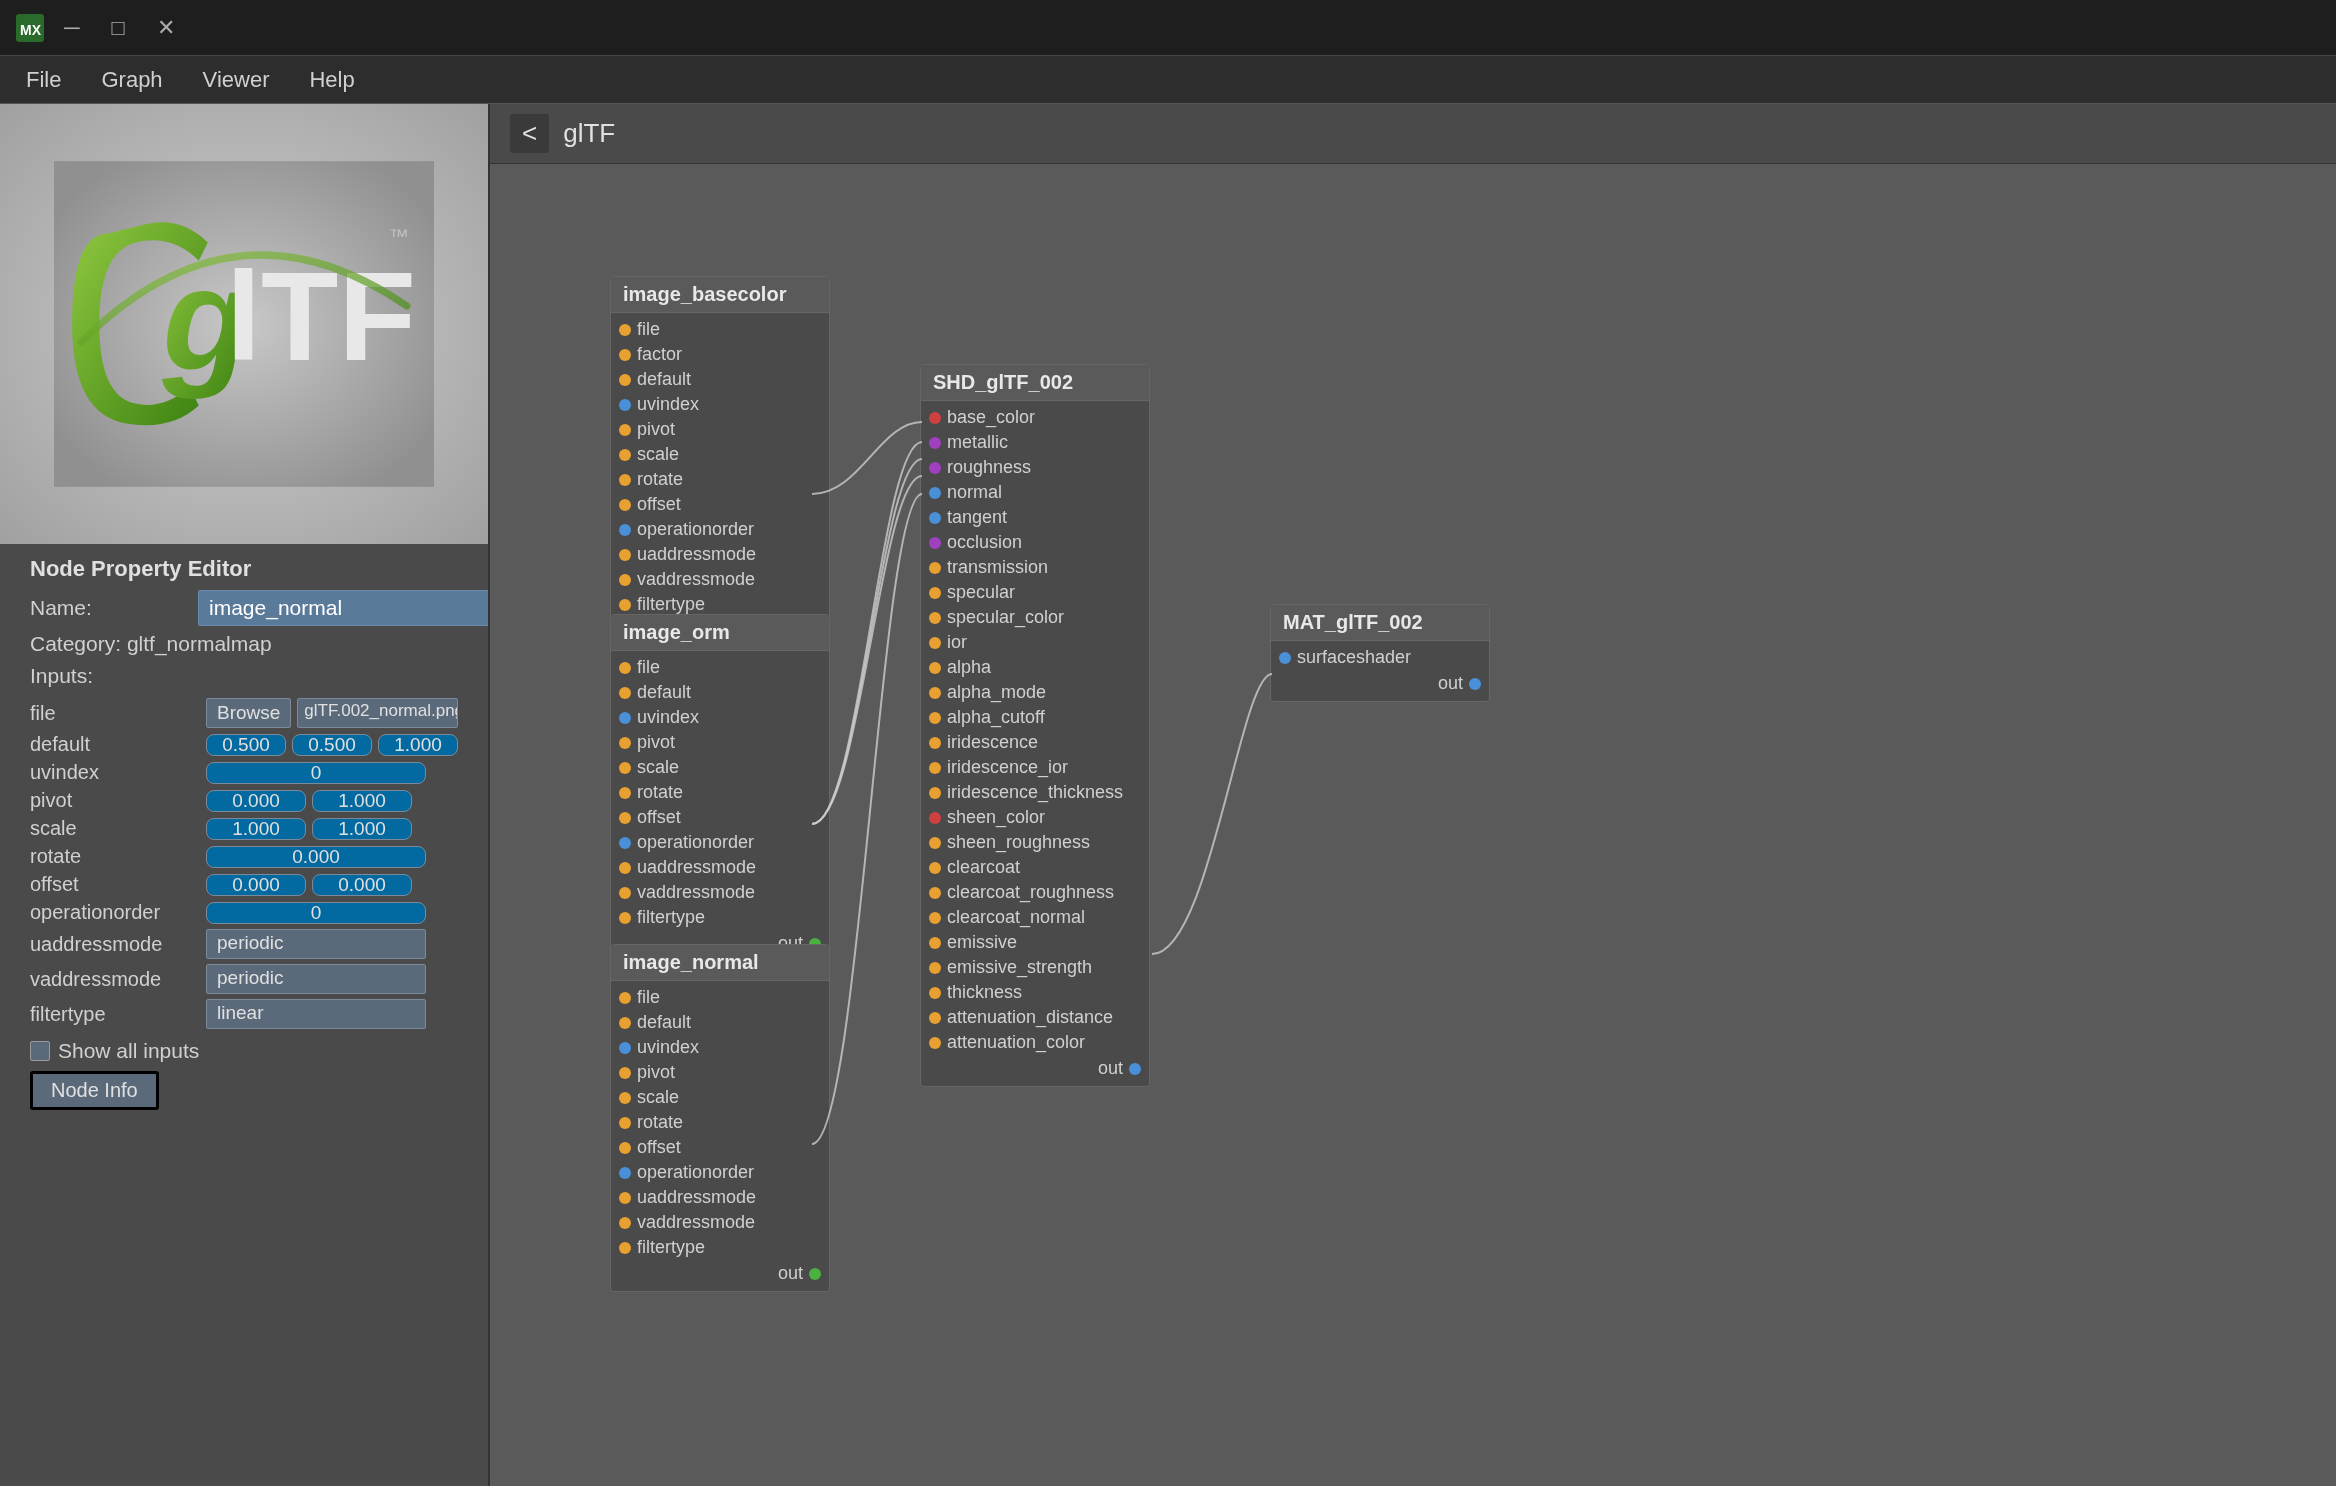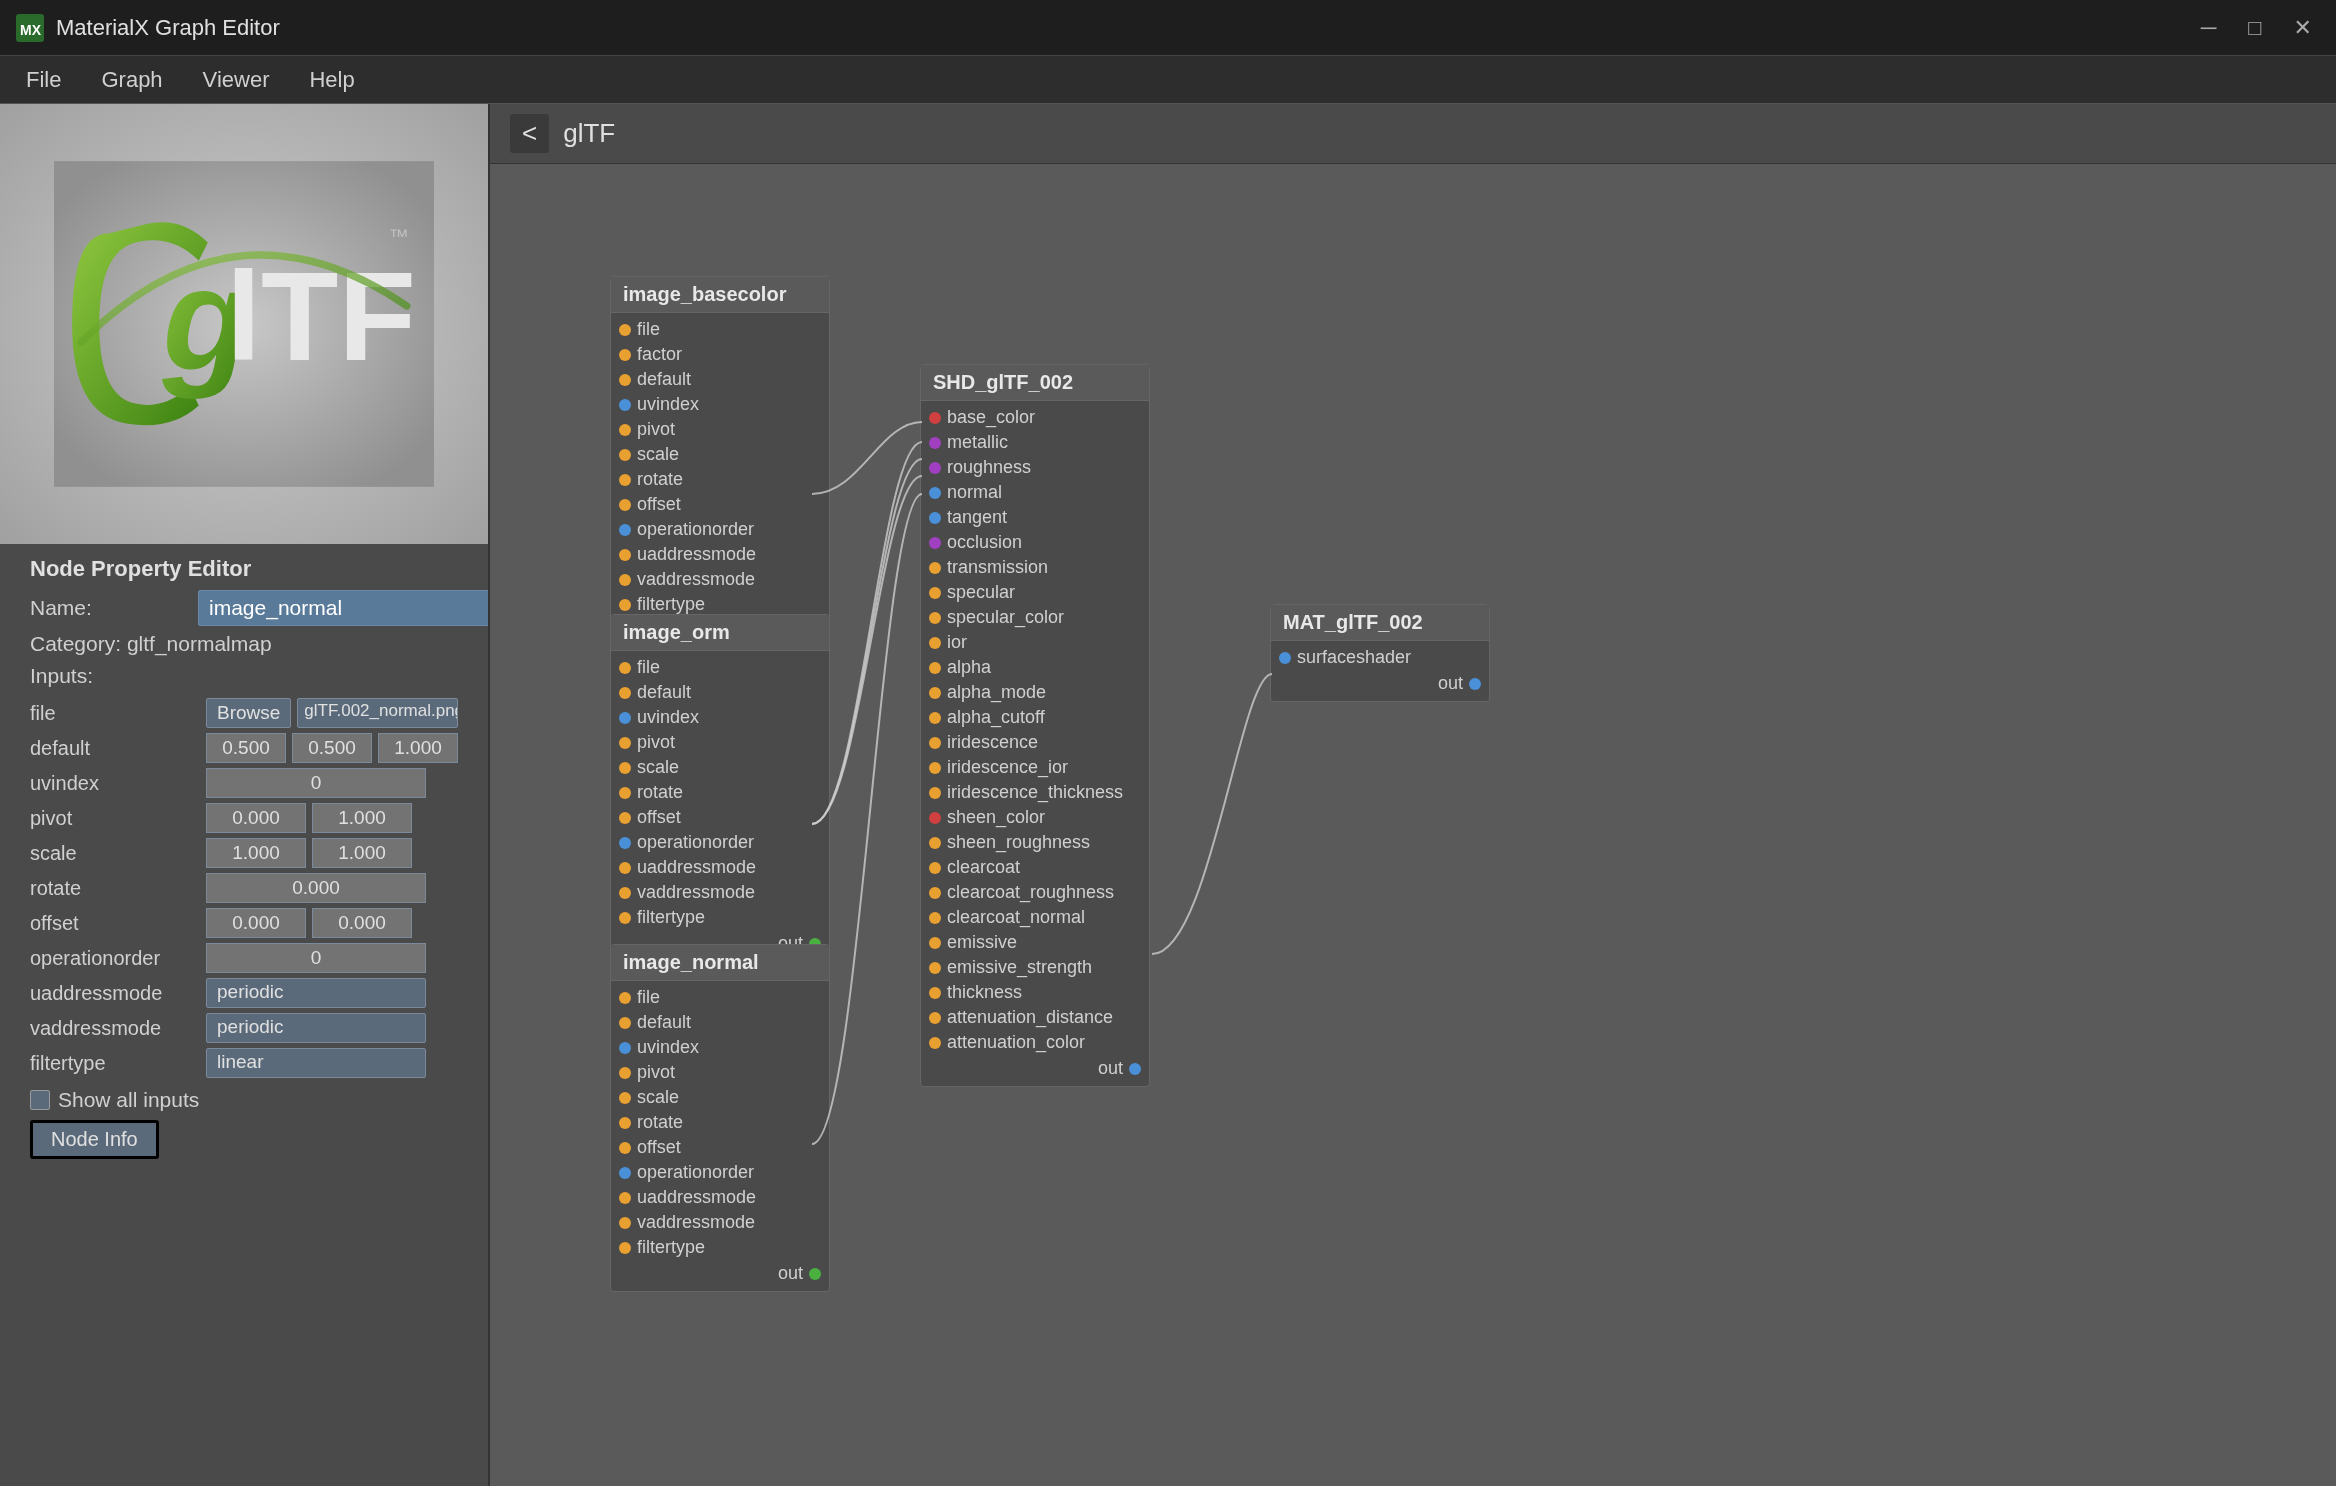--- a/index.html
+++ b/index.html
@@ -156,28 +156,28 @@
       background: #5a6a7a;
       border: 1px solid #7a8a9a;
       color: #e0e0e0;
       font-size: 19px;
       padding: 2px 10px;
       cursor: pointer;
       border-radius: 2px;
       height: 30px;
     }
     .input-val {
-      background: #737373;
+      background: #0369a1;
       border: 1px solid #7a8a9a;
       color: #e0e0e0;
       font-size: 19px;
       text-align: center;
       padding: 2px 4px;
-      border-radius: 0;
-      height: 30px;
+      border-radius: 8px;
+      height: 22px;
       min-width: 80px;
     }
     .input-val.full { width: 220px; }
     .input-val.half { width: 100px; }
     .input-file-text {
       background: #5a6a7a;
       border: 1px solid #7a8a9a;
       color: #e0e0e0;
       font-size: 17px;
       padding: 2px 6px;
@@ -348,21 +348,20 @@
 </head>
 <body>
 
 <div class="title-bar">
   <div class="title-bar-icon">
     <svg width="28" height="28" viewBox="0 0 28 28">
       <rect width="28" height="28" fill="#2a6a2a" rx="3"></rect>
       <text x="4" y="21" font-size="14" fill="white" font-weight="bold">MX</text>
     </svg>
   </div>
-  <span class="title-bar-text">MaterialX Graph Editor</span>
   <div class="title-bar-controls">
     <span class="title-bar-btn">─</span>
     <span class="title-bar-btn">□</span>
     <span class="title-bar-btn">✕</span>
   </div>
 </div>
 
 <div class="menu-bar">
   <div class="menu-item">File</div>
   <div class="menu-item">Graph</div>

